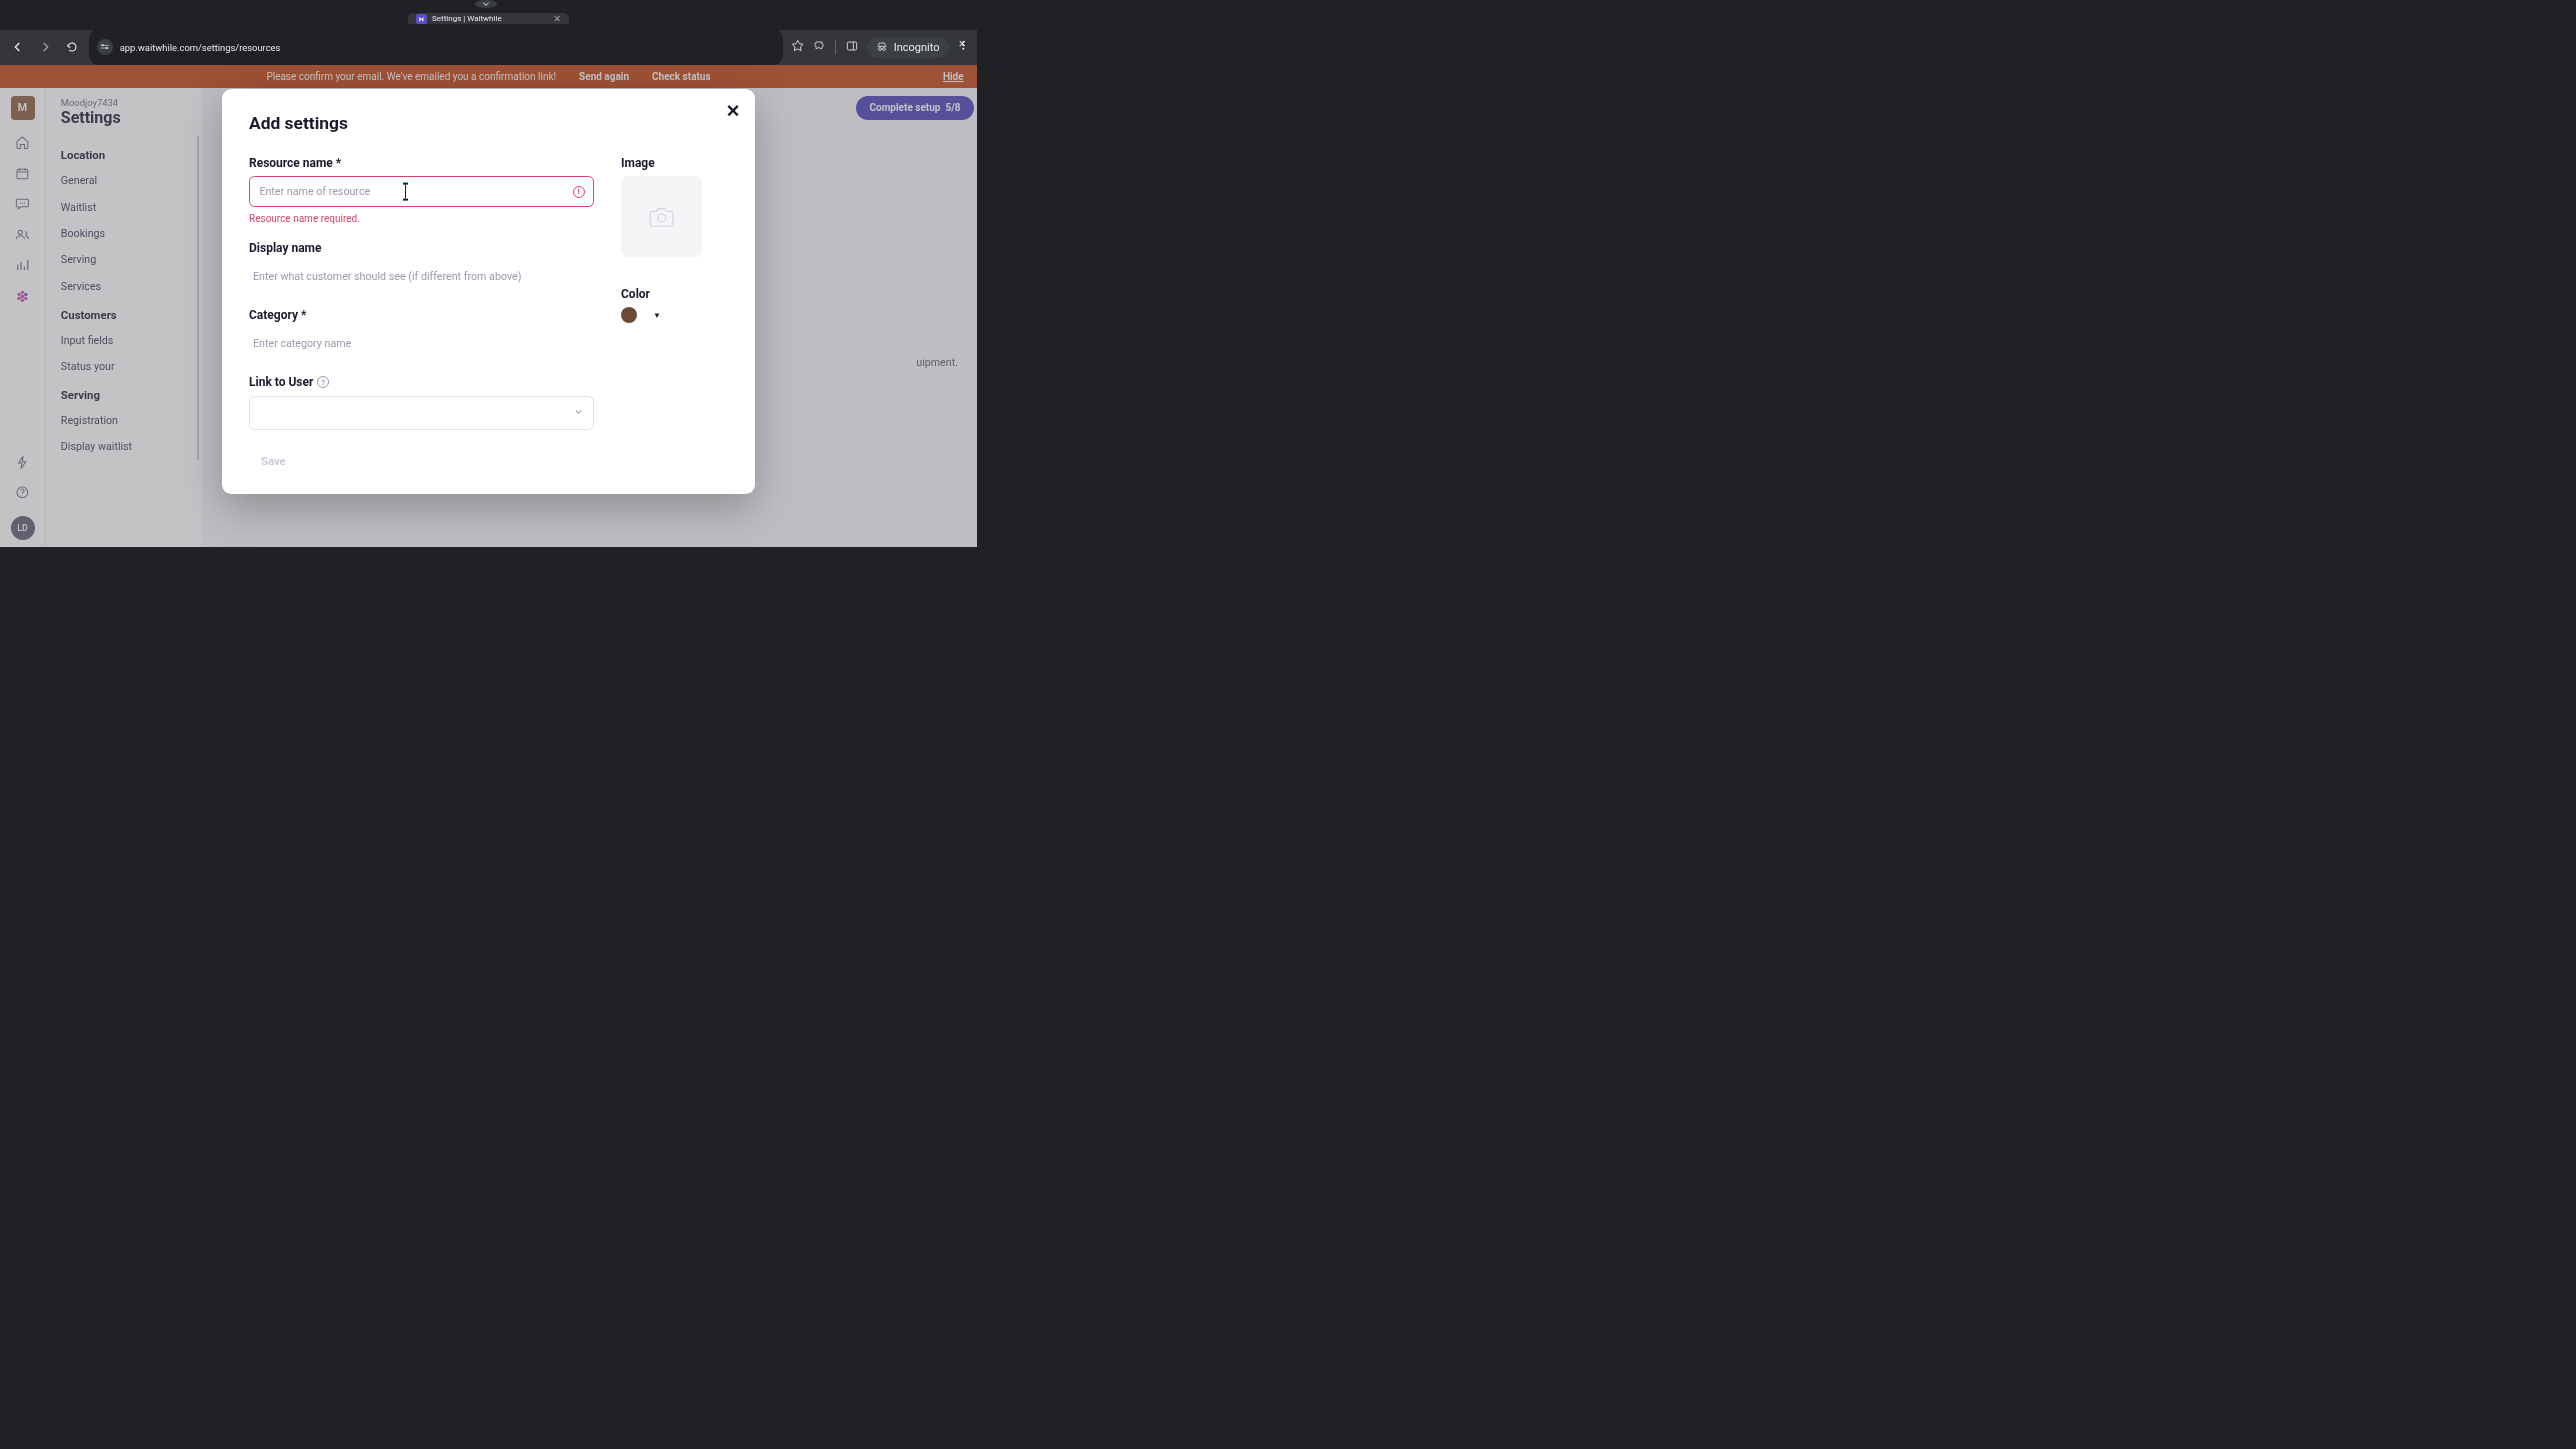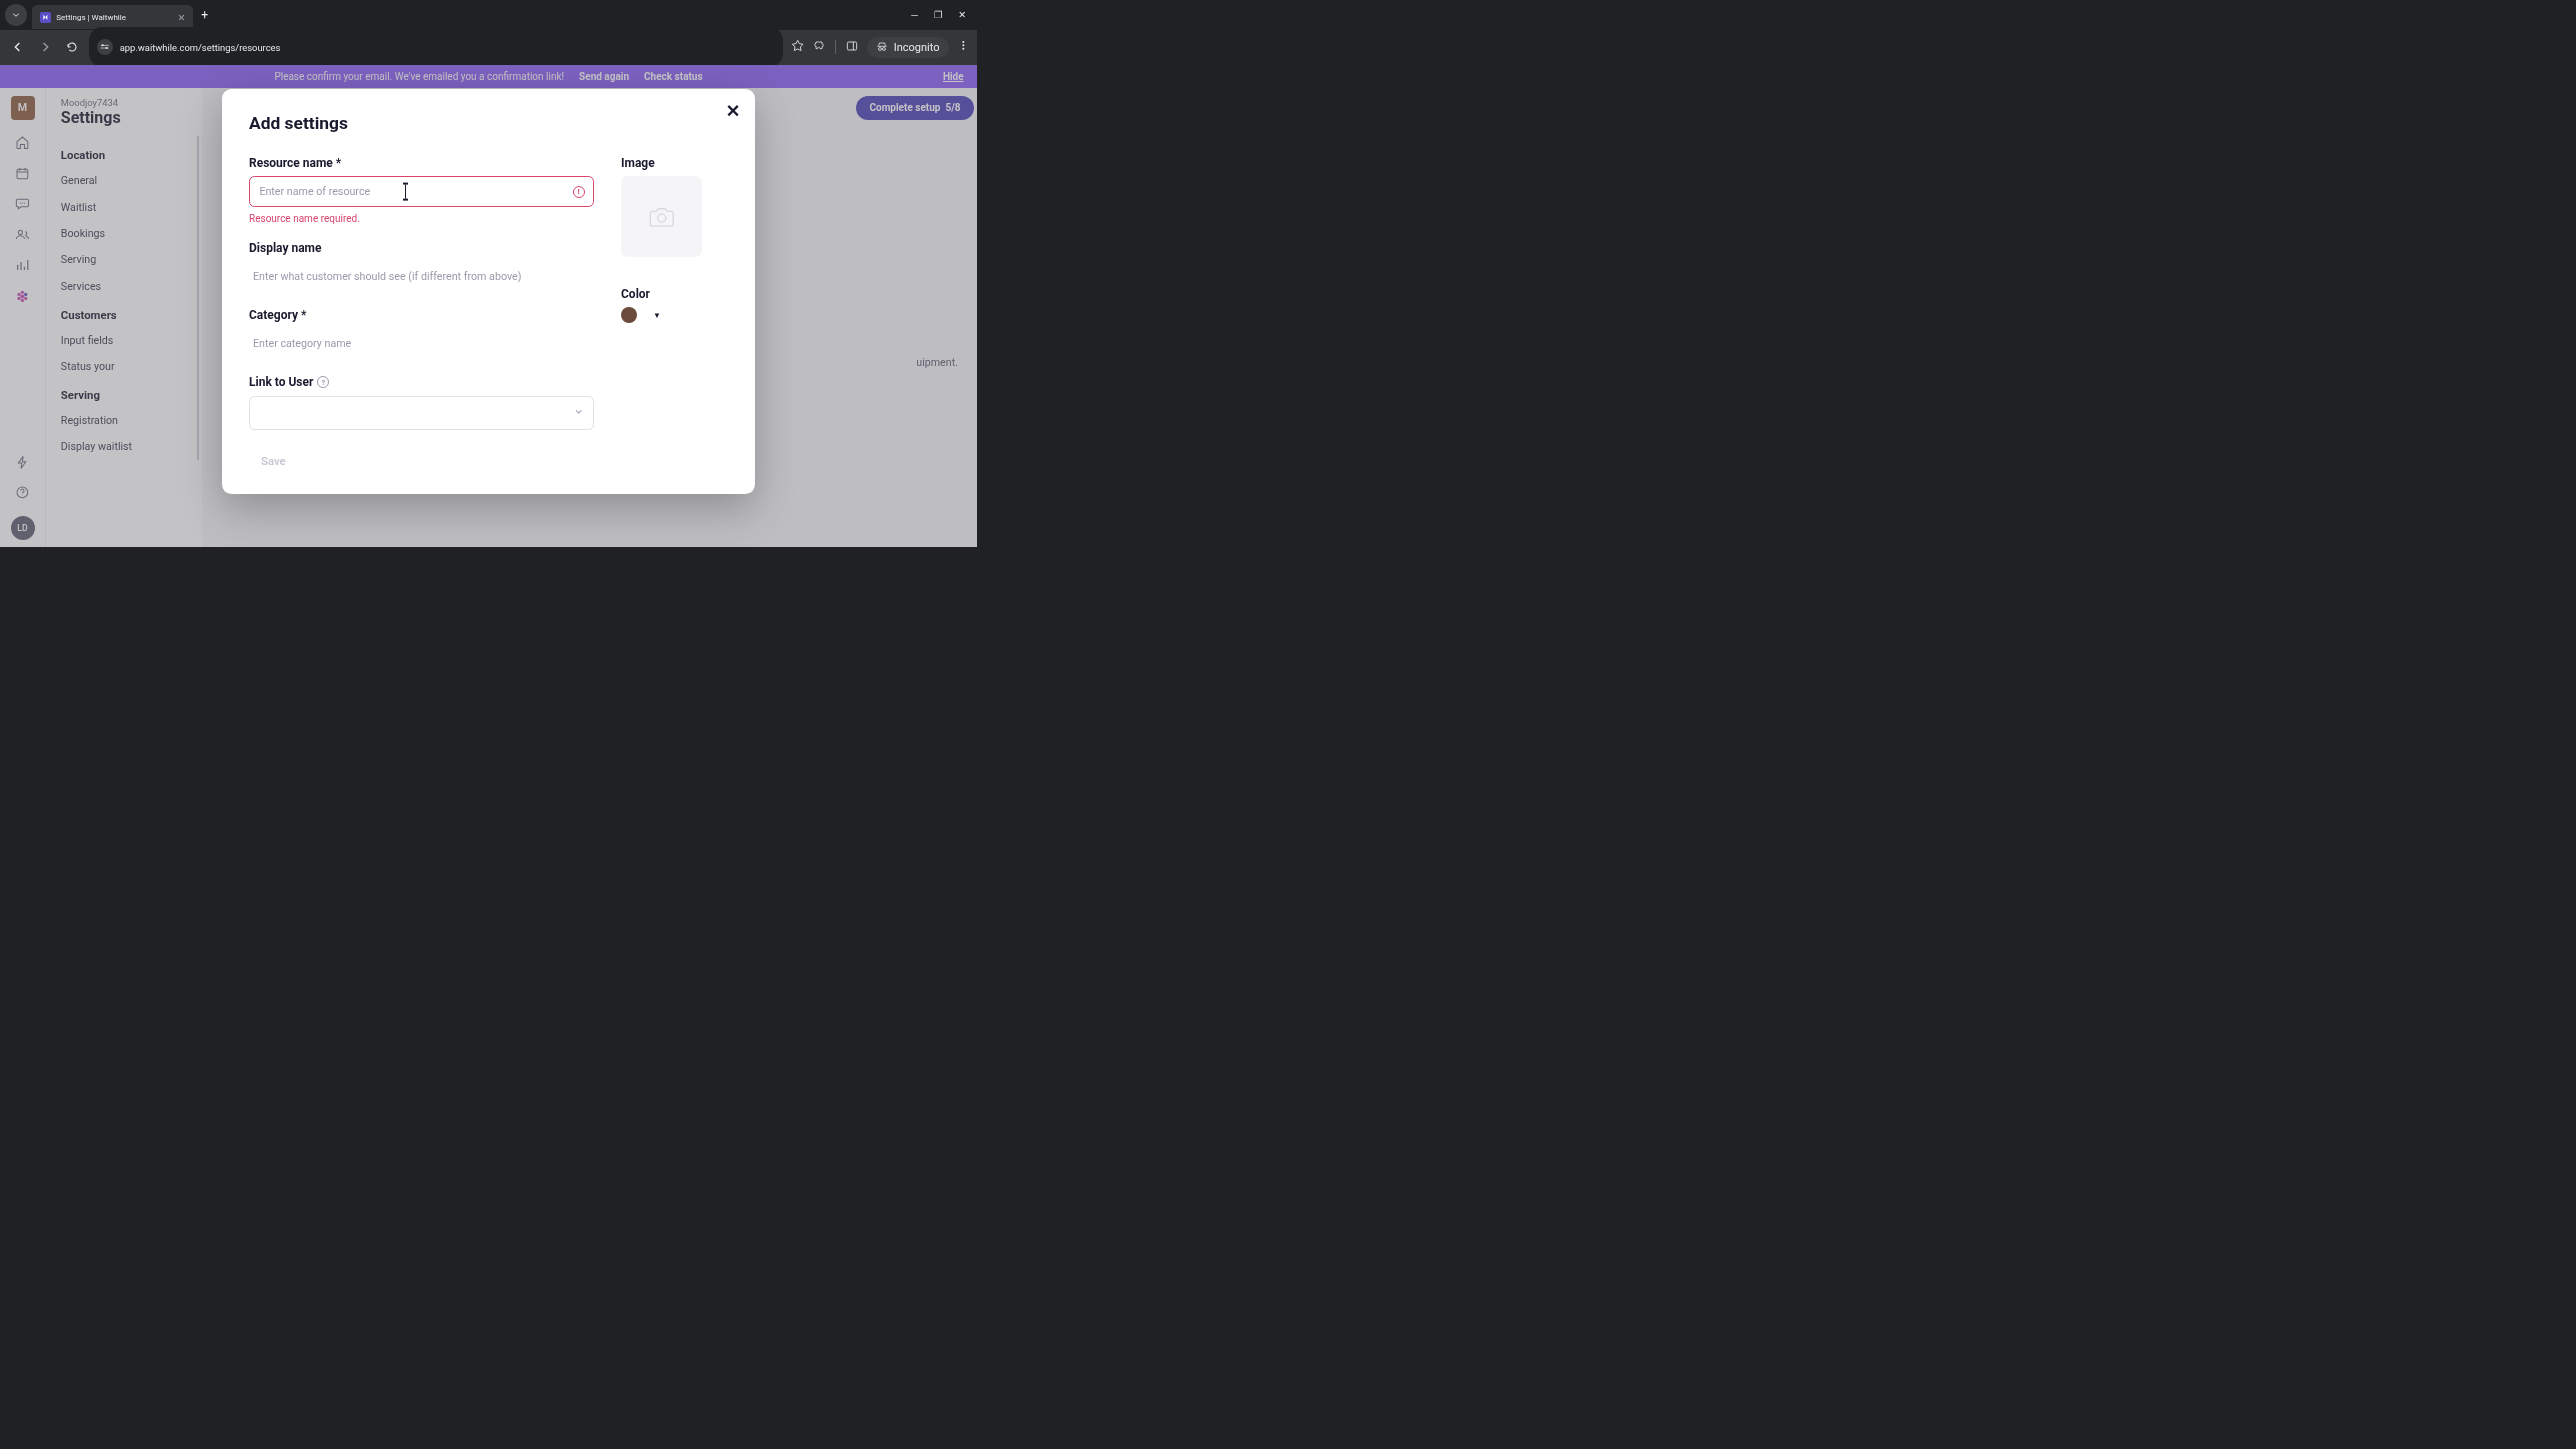--- a/index.html
+++ b/index.html
@@ -1,19 +1,19 @@
 <!DOCTYPE html>
 <html style="font-size:10.7px"><head>
 <meta charset="utf-8">
 <style>
 * { margin: 0; padding: 0; box-sizing: border-box; font-family: -apple-system, BlinkMacSystemFont, 'Segoe UI', Roboto, sans-serif; }
 body { background: #202124; width: 977px; height: 547px; overflow: hidden; position: relative; }
 
 
-.browser-top { background: #202124; height: 29.5px; display: flex; align-items: center; padding: 0 5.4px; }
+.browser-top { background: #202124; height: 29.5px; display: flex; align-items: center; padding: 0 5.4px; flex-direction: column; }
 .tab-dropdown { width: 21.5px; height: 21.5px; border-radius: 50%; background: #3c4043; display: flex; align-items: center; justify-content: center; color: #e8eaed; margin-right: 5.4px; }
 .tab { background: #35363a; height: 24px; border-radius: 5.4px 5.4px 0 0; display: flex; align-items: center; padding: 0 8px; min-width: 161px; gap: 5.4px; margin-top: 5.4px; }
 .tab-favicon { width: 10.7px; height: 10.7px; background: #5b4fc7; border-radius: 2px; display: flex; align-items: center; justify-content: center; }
 .tab-favicon svg { width: 6.7px; height: 6.7px; }
 .tab-title { color: #e8eaed; font-size: 8px; flex: 1; }
 .tab-close { color: #9aa0a6; font-size: 9.4px; cursor: pointer; }
 .new-tab { color: #e8eaed; font-size: 12px; margin-left: 8px; cursor: pointer; }
 .window-controls { margin-left: auto; display: flex; gap: 16px; color: #e8eaed; padding-right: 5.4px; }
 .window-controls span { cursor: pointer; font-size: 9.4px; }
 
@@ -21,21 +21,21 @@
 .nav-btn { color: #9aa0a6; cursor: pointer; display: flex; align-items: center; justify-content: center; width: 19px; height: 19px; }
 .nav-btn.active { color: #e8eaed; }
 .address-bar { flex: 1; background: #202124; border-radius: 13.4px; height: 40px; display: flex; align-items: center; padding: 0 8px; gap: 6.7px; color: #e8eaed; font-size: 9.4px; }
 .site-info { width: 16px; height: 16px; background: #3c4043; border-radius: 8px; display: flex; align-items: center; justify-content: center; font-size: 7.4px; }
 .toolbar-right { display: flex; align-items: center; gap: 9.4px; color: #e8eaed; }
 .toolbar-divider { width: 0.7px; height: 13.4px; background: #5f6368; }
 .incognito-badge { background: #3c4043; border-radius: 12px; padding: 4px 9.4px; display: flex; align-items: center; gap: 5.4px; font-size: 11px; }
 
 
 .app { position: relative; height: calc(100% - 64px); }
-.banner { background: #8b5cf6; height: 23px; display: flex; align-items: center; justify-content: center; color: #fff; font-size: 10px; gap: 15px; position: relative; }
+.banner { background: #c2410c; height: 23px; display: flex; align-items: center; justify-content: center; color: #fff; font-size: 10px; gap: 23px; position: relative; }
 .banner-hide { position: absolute; right: 13.4px; text-decoration: underline; font-weight: 600; cursor: pointer; }
 
 .app-body { display: flex; height: calc(100% - 23px); background: #f7f7f9; }
 .left-rail { width: 46px; background: #fff; display: flex; flex-direction: column; align-items: center; padding-top: 8px; gap: 14.8px; border-right: 0.7px solid #eee; }
 .rail-avatar { width: 24px; height: 24px; background: #8b5a3c; border-radius: 4px; display: flex; align-items: center; justify-content: center; color: #fff; font-weight: 600; font-size: 10.7px; }
 .rail-icon { color: #6b6b7b; cursor: pointer; width: 16px; height: 16px; display: flex; align-items: center; justify-content: center; }
 .rail-spacer { flex: 1; }
 .rail-bottom-avatar { width: 24px; height: 24px; border-radius: 50%; background: #5a5a6e; color: #fff; display: flex; align-items: center; justify-content: center; font-size: 8.7px; font-weight: 500; margin-bottom: 8px; }
 .rail-flower { color: #c74fb5; }
 

